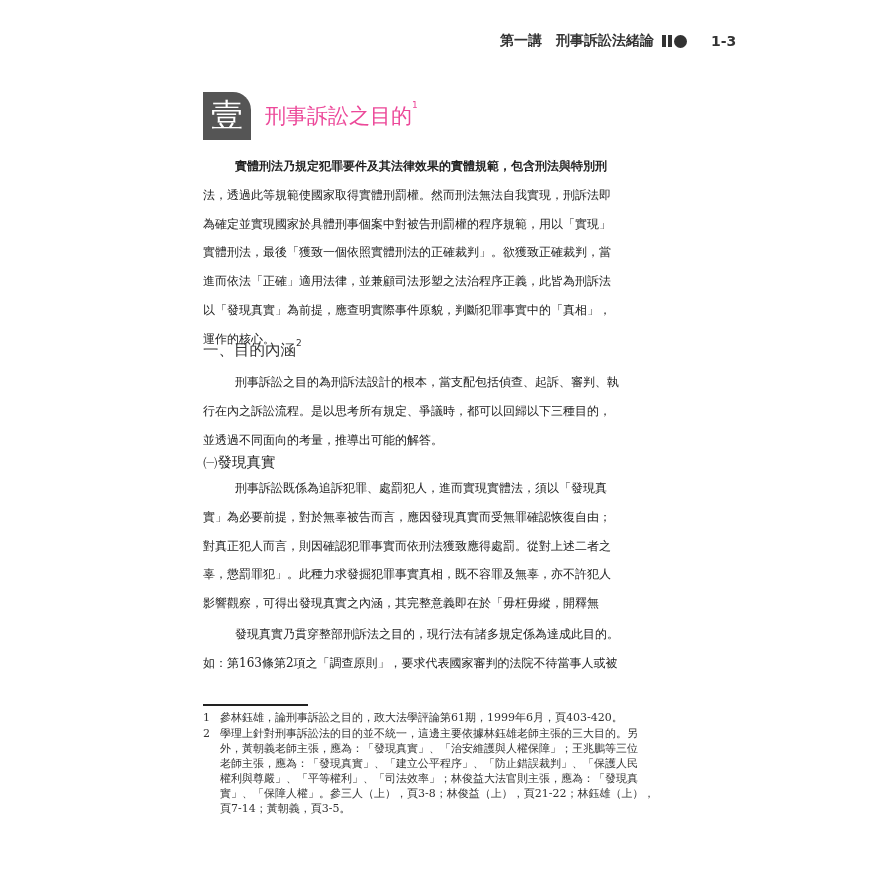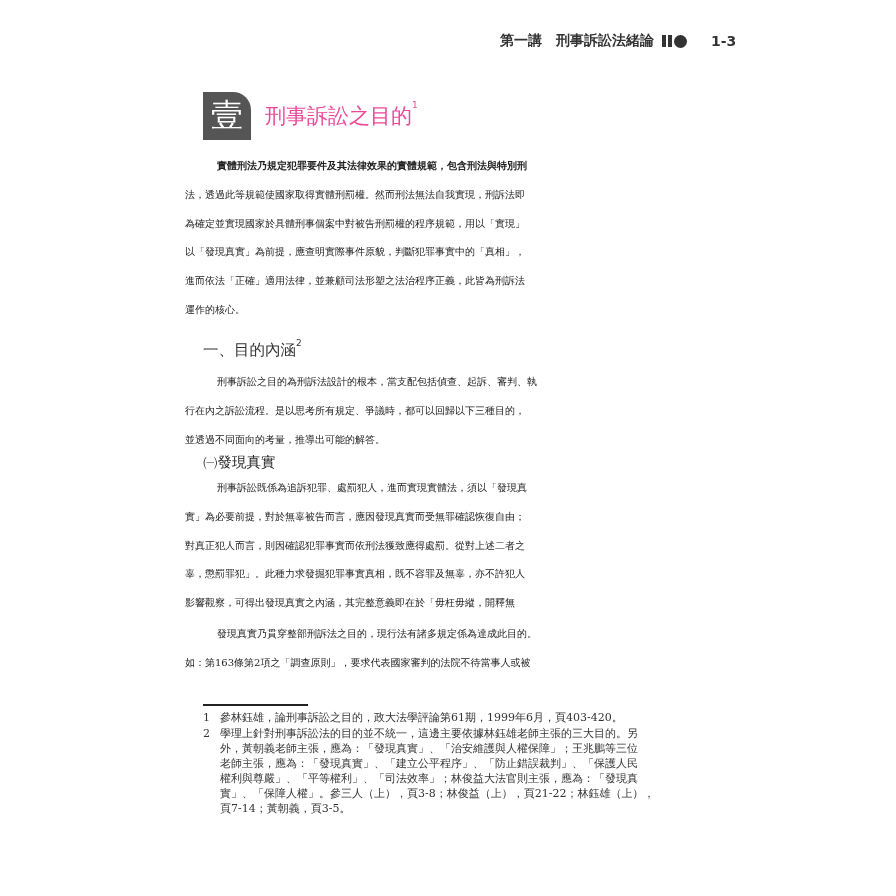--- a/index.html
+++ b/index.html
@@ -21,21 +21,21 @@
 
   .h1 { position:absolute; top:92px; left:203px; display:flex; align-items:center; }
   .h1 .box {
     width:48px; height:48px; background:#555; color:#fff; border-top-right-radius:18px;
     display:flex; align-items:center; justify-content:center;
     font-family:"DejaVu Sans","Liberation Sans",sans-serif; font-size:32px;
   }
   .h1 .txt { margin-left:14px; font-family:"DejaVu Sans","Liberation Sans",sans-serif; font-size:21px; color:#ec4899; }
   sup { font-size:9px; vertical-align:top; position:relative; top:-2px; }
 
-  .para { position:absolute; left:185px; width:514px; font-size:10px; line-height:28.8px; }
+  .para { position:absolute; left:203px; width:514px; font-size:12px; line-height:28.8px; }
   .line { display:block; white-space:nowrap; }
   b { font-weight:bold; }
 
   .h2 { position:absolute; top:340px; left:203px; font-family:"DejaVu Sans","Liberation Sans",sans-serif; font-size:15.5px; color:#333; }
   .h3 { position:absolute; top:453px; left:203px; font-size:14.5px; }
 
   .fn-rule { position:absolute; top:704px; left:203px; width:105px; height:2px; background:#222; }
   .fn { position:absolute; left:203px; width:514px; font-size:11px; line-height:15px; color:#333; }
   .fn .num { position:absolute; left:0; }
   .fn .body { margin-left:17px; }
@@ -57,22 +57,23 @@
 
 <div class="h1">
   <div class="box">壹</div>
   <div class="txt"><span>刑事訴訟之目的</span><sup>1</sup></div>
 </div>
 
 <div class="para" style="top:152px;">
   <span class="line" style="padding-left:32px;"><b>實體刑法乃規定犯罪要件及其法律效果的實體規範，包含刑法與特別刑</b></span>
   <span class="line">法，透過此等規範使國家取得實體刑罰權。然而刑法無法自我實現，刑訴法即</span>
   <span class="line">為確定並實現國家於具體刑事個案中對被告刑罰權的程序規範，用以「實現」</span>
+  <span class="line">實體刑法，最後「獲致一個依照實體刑法的正確裁判」。欲獲致正確裁判，當</span>
+  <span class="line">進而依法「正確」適用法律，並兼顧司法形塑之法治程序正義，此皆為刑訴法</span>
   <span class="line">以「發現真實」為前提，應查明實際事件原貌，判斷犯罪事實中的「真相」，</span>
-  <span class="line">進而依法「正確」適用法律，並兼顧司法形塑之法治程序正義，此皆為刑訴法</span>
   <span class="line">運作的核心。</span>
 </div>
 
 <div class="h2">
   <span>一、目的內涵</span><sup>2</sup>
 </div>
 
 <div class="para" style="top:368px;">
   <span class="line" style="padding-left:32px;">刑事訴訟之目的為刑訴法設計的根本，當支配包括偵查、起訴、審判、執</span>
   <span class="line">行在內之訴訟流程。是以思考所有規定、爭議時，都可以回歸以下三種目的，</span>

